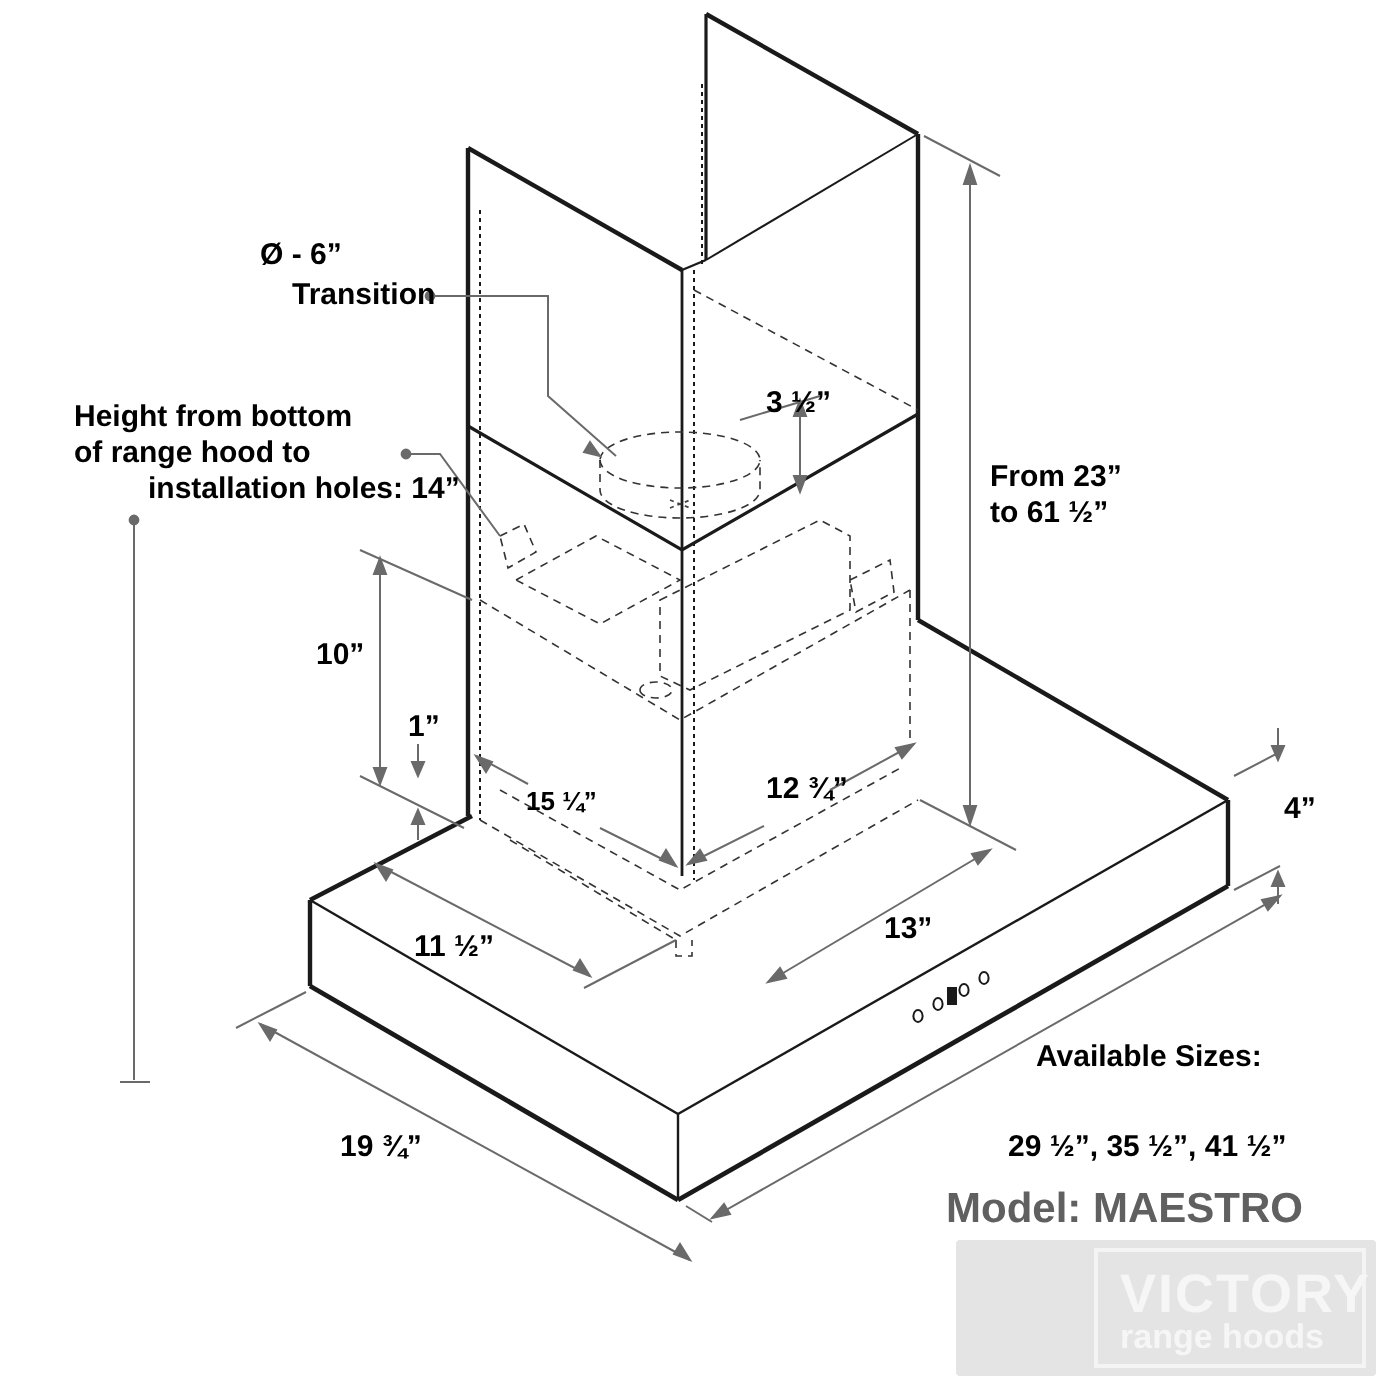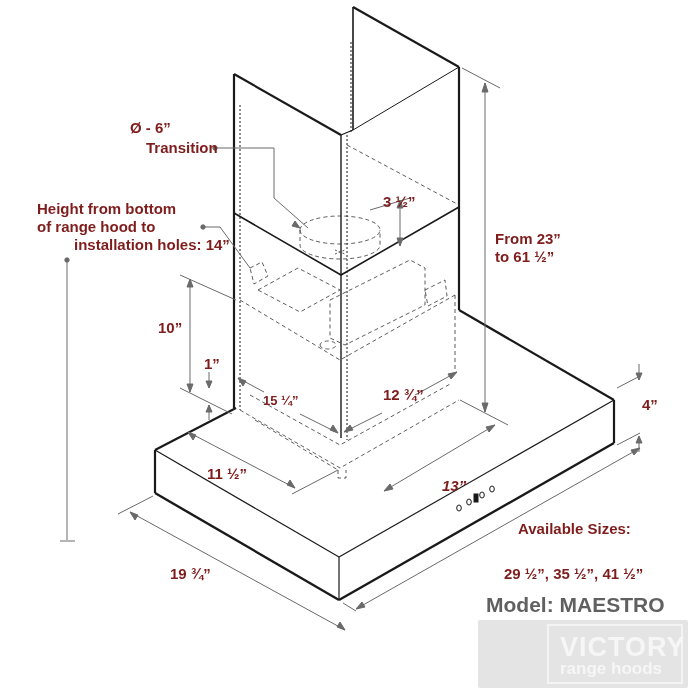--- a/index.html
+++ b/index.html
@@ -1,19 +1,19 @@
 <!DOCTYPE html>
 <html><head>
   <meta charset="utf-8">
   <style>
     html, body { margin: 0; padding: 0; background: #ffffff; }
     body { width: 700px; height: 700px; position: relative; overflow: hidden;
            font-family: "Liberation Sans", sans-serif; }
     #drawing { position: absolute; left: 0; top: 0; width: 700px; height: 700px; }
-    .lbl { position: absolute; color: #7f1d1d; font-weight: bold;
+    .lbl { position: absolute; color: #000000; font-weight: bold;
            font-family: "Liberation Sans", sans-serif; line-height: 1.08; white-space: nowrap; }
     .dim { font-size: 15px; }
     .note { font-size: 15px; }
     .model { font-size: 21px; color: #606060; }
     .logo-box { position: absolute; left: 478px; top: 620px; width: 210px; height: 68px;
                 background: #e4e4e4; border-radius: 2px; }
     .logo-inner { position: absolute; left: 547px; top: 624px; width: 136px; height: 60px;
                   border: 2px solid #f4f4f4; box-sizing: border-box; }
     .logo-name { position: absolute; left: 560px; top: 632px; font-size: 27px; color: #f6f6f6;
                  font-weight: bold; letter-spacing: 1px; }
@@ -177,24 +177,24 @@
 <div class="lbl note" style="left:495px;top:231px;">From 23”</div>
 <div class="lbl note" style="left:495px;top:249px;">to 61 ½”</div>
 
 <div class="lbl dim" style="left:383px;top:194px;">3 ½”</div>
 <div class="lbl dim" style="left:158px;top:320px;">10”</div>
 <div class="lbl dim" style="left:204px;top:356px;">1”</div>
 <div class="lbl" style="left:263px;top:394px;font-size:13px;">15 ¼”</div>
 <div class="lbl dim" style="left:383px;top:387px;">12 ¾”</div>
 <div class="lbl dim" style="left:642px;top:397px;">4”</div>
 <div class="lbl dim" style="left:207px;top:466px;">11 ½”</div>
-<div class="lbl dim" style="left:442px;top:478px;font-style:italic;">13”</div>
+<div class="lbl dim" style="left:442px;top:457px;">13”</div>
 <div class="lbl dim" style="left:170px;top:566px;">19 ¾”</div>
 
 <div class="lbl note" style="left:518px;top:521px;">Available Sizes:</div>
 <div class="lbl note" style="left:504px;top:554px;margin-top:12px;">29 ½”, 35 ½”, 41 ½”</div>
 
-<div class="lbl model" style="left:486px;top:594px;">Model: MAESTRO</div>
+<div class="lbl model" style="left:473px;top:594px;">Model: MAESTRO</div>
 
 <div class="logo-box"></div>
 <div class="logo-inner"></div>
 <div class="logo-name">VICTORY</div>
 <div class="logo-sub">range hoods</div>
 
 </body></html>

